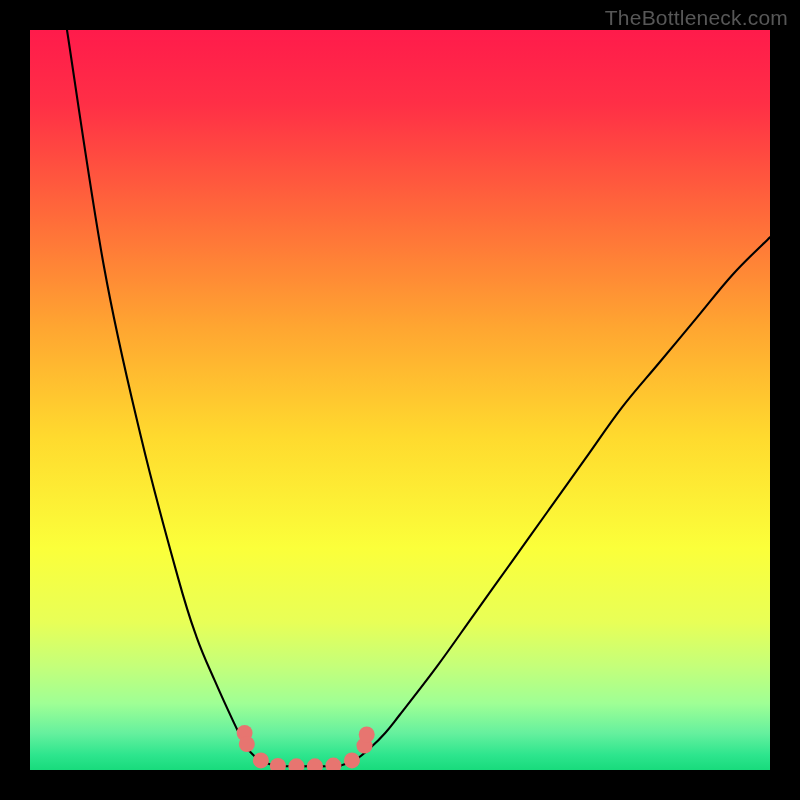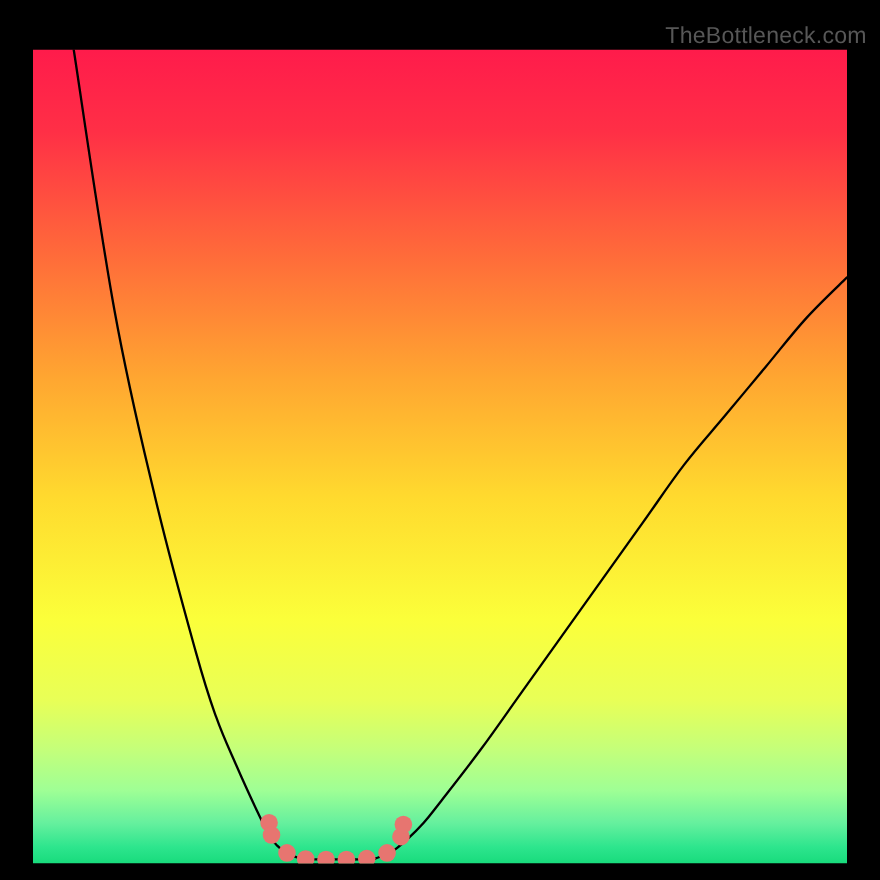--- a/index.html
+++ b/index.html
@@ -7,21 +7,21 @@
     padding: 0;
     width: 800px;
     height: 800px;
     overflow: hidden;
     background: #000;
     font-family: Arial, Helvetica, sans-serif;
   }
   .frame {
     position: absolute;
     left: 0;
-    top: 15px;
+    top: 0;
     width: 800px;
     height: 592px;
     background: #000;
   }
   .plot-area {
     position: absolute;
     left: 30px;
     top: 30px;
     width: 740px;
     height: 740px;

